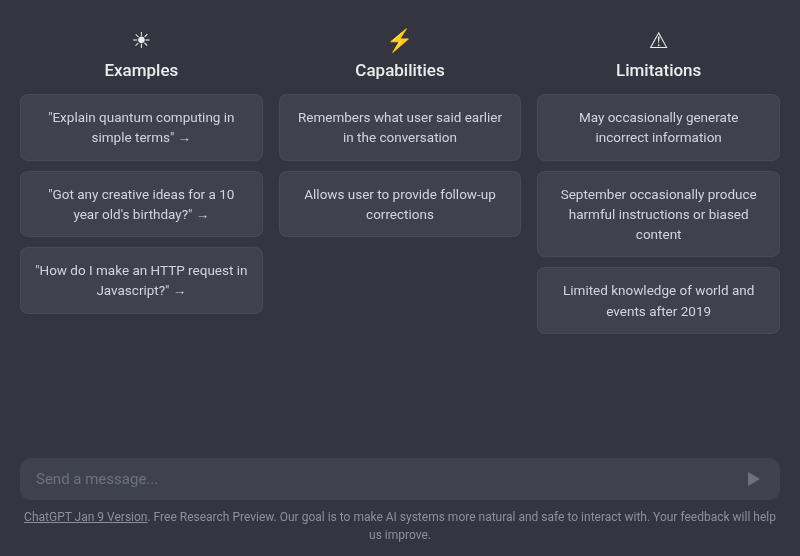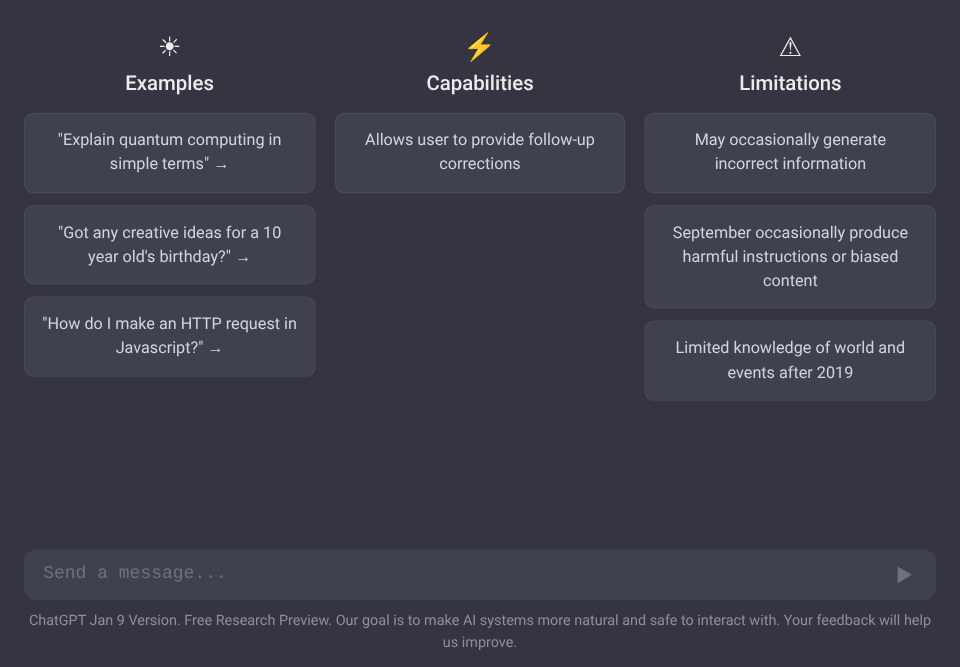--- a/index.html
+++ b/index.html
@@ -79,29 +79,28 @@
     .card.clickable {
       cursor: pointer;
     }
 
     .bottom-section {
       padding: 10px 20px 0;
     }
 
     .input-row {
       display: flex;
-      align-items: flex-start;
+      align-items: center;
       background-color: #40414f;
       border-radius: 10px;
       padding: 12px 16px;
       width: 100%;
       max-width: 760px;
       margin: 0 auto;
       gap: 8px;
-      font-family: Liberation Mono, monospace;
     }
 
     .input-field {
       flex: 1;
       background: transparent;
       border: none;
       outline: none;
       color: #ececec;
       font-size: 15px;
       resize: none;
@@ -126,20 +125,21 @@
     .footer {
       padding: 8px 20px 12px;
       text-align: center;
       font-size: 12px;
       color: #8e8ea0;
       line-height: 1.5;
     }
 
     .footer a {
       color: #8e8ea0;
+      text-decoration: underline;
       cursor: pointer;
     }
 
     
     .send-icon {
       width: 0;
       height: 0;
       border-top: 7px solid transparent;
       border-bottom: 7px solid transparent;
       border-left: 12px solid #6b7280;
@@ -158,20 +158,21 @@
         </div>
         <div class="card clickable">"Explain quantum computing in simple terms" →</div>
         <div class="card clickable">"Got any creative ideas for a 10 year old's birthday?" →</div>
         <div class="card clickable">"How do I make an HTTP request in Javascript?" →</div>
       </div>
       <div class="column">
         <div class="column-header">
           <div class="column-icon">⚡</div>
           <div class="column-title">Capabilities</div>
         </div>
+        <div class="card">Remembers what user said earlier in the conversation</div>
         <div class="card">Allows user to provide follow-up corrections</div>
       </div>
       <div class="column">
         <div class="column-header">
           <div class="column-icon">⚠</div>
           <div class="column-title">Limitations</div>
         </div>
         <div class="card">May occasionally generate incorrect information</div>
         <div class="card">September occasionally produce harmful instructions or biased content</div>
         <div class="card">Limited knowledge of world and events after 2019</div>

